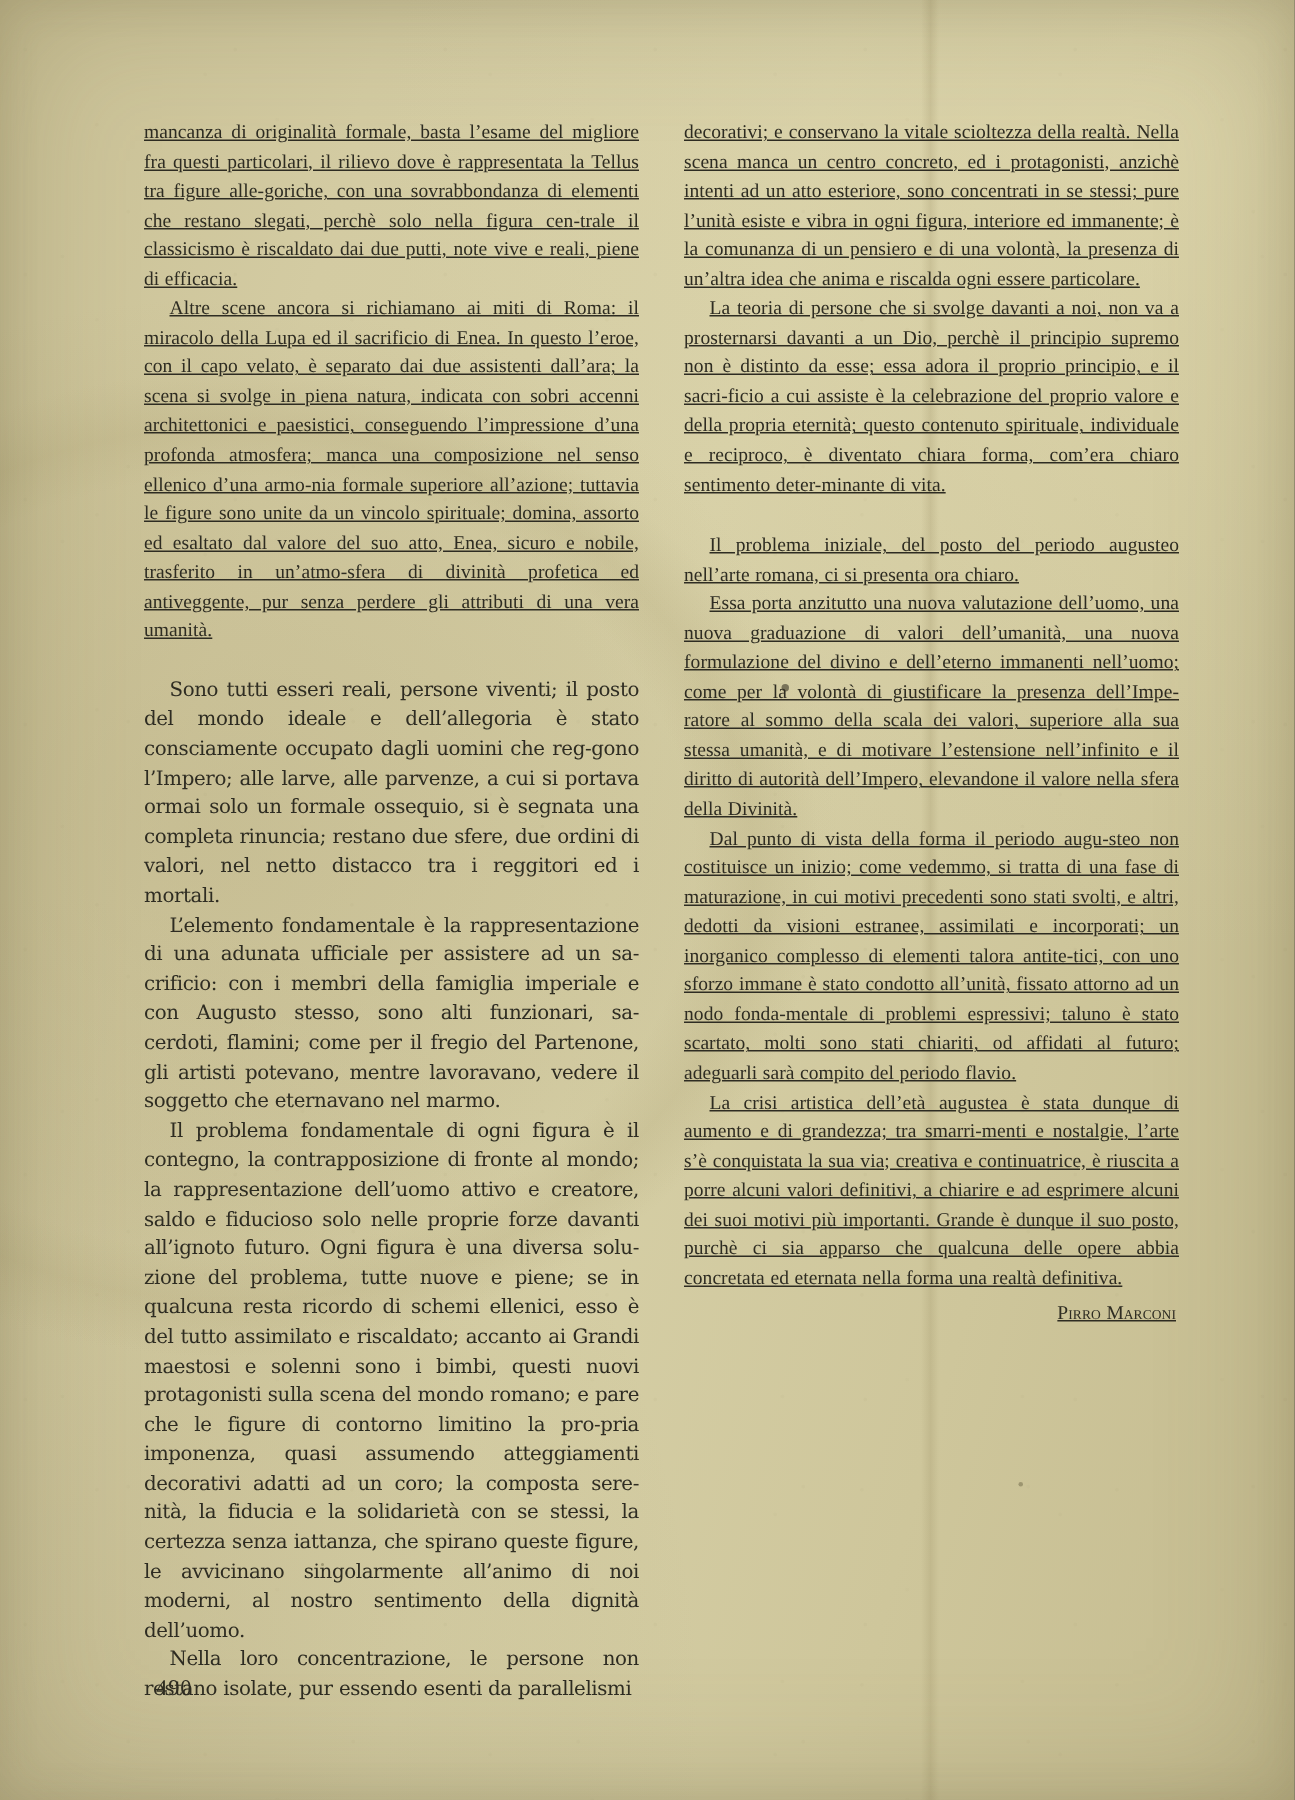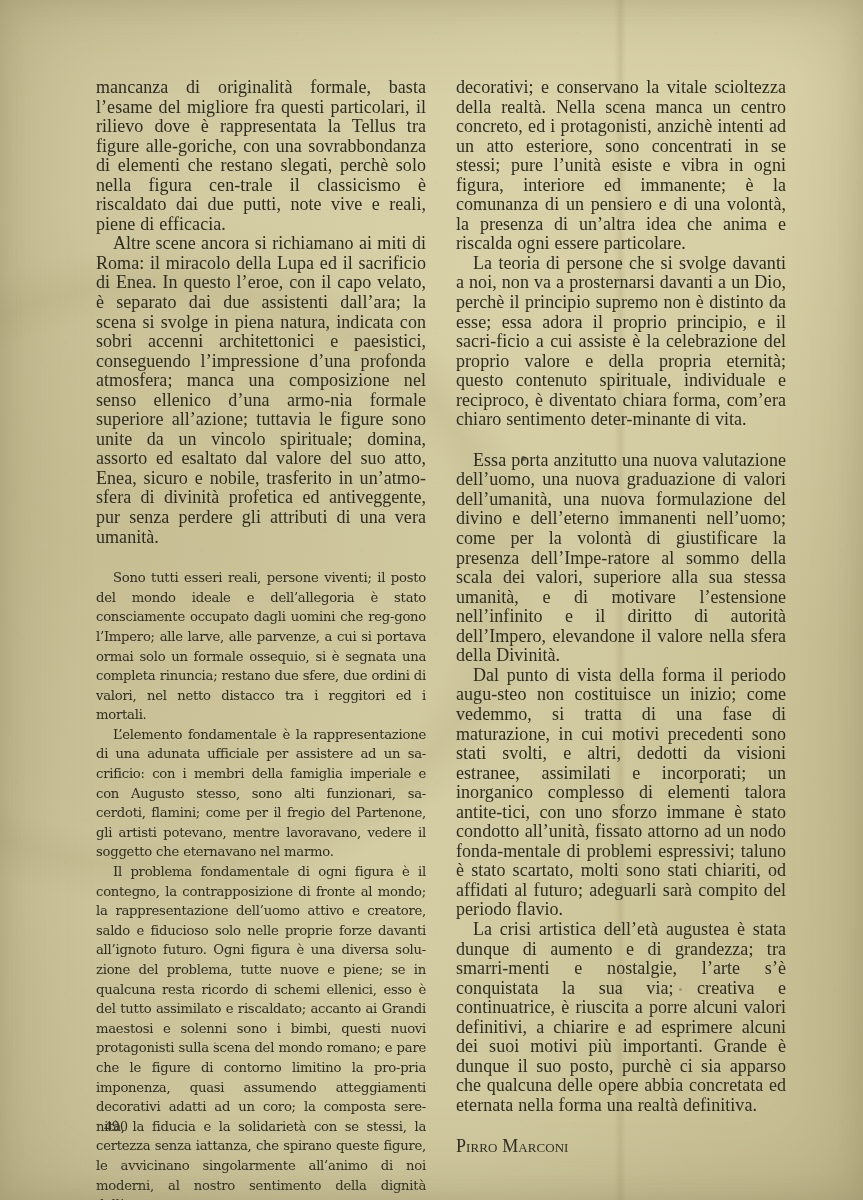--- a/index.html
+++ b/index.html
@@ -92,40 +92,42 @@
     word-spacing: 0.4px;
     text-indent: 17px;
     color: #2e2c22;
   }
 
   p.noindent { text-indent: 0; }
 
   
   .face-a p {
     font-family: "Liberation Serif", "DejaVu Serif", serif;
-    font-size: 18px;
+    font-size: 13px;
     line-height: 19.55px;
     letter-spacing: 0.05px;
+    text-decoration: underline;
   }
 
   
   .face-b p {
     font-family: "DejaVu Serif", "Liberation Serif", serif;
     font-size: 13.2px;
     line-height: 19.6px;
     letter-spacing: -0.25px;
     word-spacing: 0.2px;
   }
 
   .gap-block { height: 21px; }
 
   i, em { font-style: italic; }
 
   .signature {
-    margin-top: 22px;
+    margin-top: 4px;
+    text-align: right;
     font-variant: small-caps;
     font-size: 15px;
     letter-spacing: 1.2px;
     text-indent: 0;
     padding-right: 2px;
     color: #2e2c22;
   }
 
   .folio {
     position: absolute;
@@ -185,20 +187,21 @@
     </div>
 
     <div class="col col-right face-a">
 
       <p class="noindent">decorativi; e conservano la vitale scioltezza della realtà. Nella scena manca un centro concreto, ed i protagonisti, anzichè intenti ad un atto esteriore, sono concentrati in se stessi; pure l’unità esiste e vibra in ogni figura, interiore ed immanente; è la comunanza di un pensiero e di una volontà, la presenza di un’altra idea che anima e riscalda ogni essere particolare.</p>
       <p>La teoria di persone che si svolge davanti a noi, non va a prosternarsi davanti a un Dio, perchè il principio supremo non è distinto da esse; essa adora il proprio principio, e il sacri-ficio a cui assiste è la celebrazione del proprio valore e della propria eternità; questo contenuto spirituale, individuale e reciproco, è diventato chiara forma, com’era chiaro sentimento deter-minante di vita.</p>
 
 
       <div class="gap-block"></div>
 
+      <p>Il problema iniziale, del posto del periodo augusteo nell’arte romana, ci si presenta ora chiaro.</p>
       <p>Essa porta anzitutto una nuova valutazione dell’uomo, una nuova graduazione di valori dell’umanità, una nuova formulazione del divino e dell’eterno immanenti nell’uomo; come per la volontà di giustificare la presenza dell’Impe-ratore al sommo della scala dei valori, superiore alla sua stessa umanità, e di motivare l’estensione nell’infinito e il diritto di autorità dell’Impero, elevandone il valore nella sfera della Divinità.</p>
       <p>Dal punto di vista della forma il periodo augu-steo non costituisce un inizio; come vedemmo, si tratta di una fase di maturazione, in cui motivi precedenti sono stati svolti, e altri, dedotti da visioni estranee, assimilati e incorporati; un inorganico complesso di elementi talora antite-tici, con uno sforzo immane è stato condotto all’unità, fissato attorno ad un nodo fonda-mentale di problemi espressivi; taluno è stato scartato, molti sono stati chiariti, od affidati al futuro; adeguarli sarà compito del periodo flavio.</p>
       <p>La crisi artistica dell’età augustea è stata dunque di aumento e di grandezza; tra smarri-menti e nostalgie, l’arte s’è conquistata la sua via; creativa e continuatrice, è riuscita a porre alcuni valori definitivi, a chiarire e ad esprimere alcuni dei suoi motivi più importanti. Grande è dunque il suo posto, purchè ci sia apparso che qualcuna delle opere abbia concretata ed eternata nella forma una realtà definitiva.</p>
 
       <p class="signature">Pirro Marconi</p>
 
     </div>
 
   </div>
 

